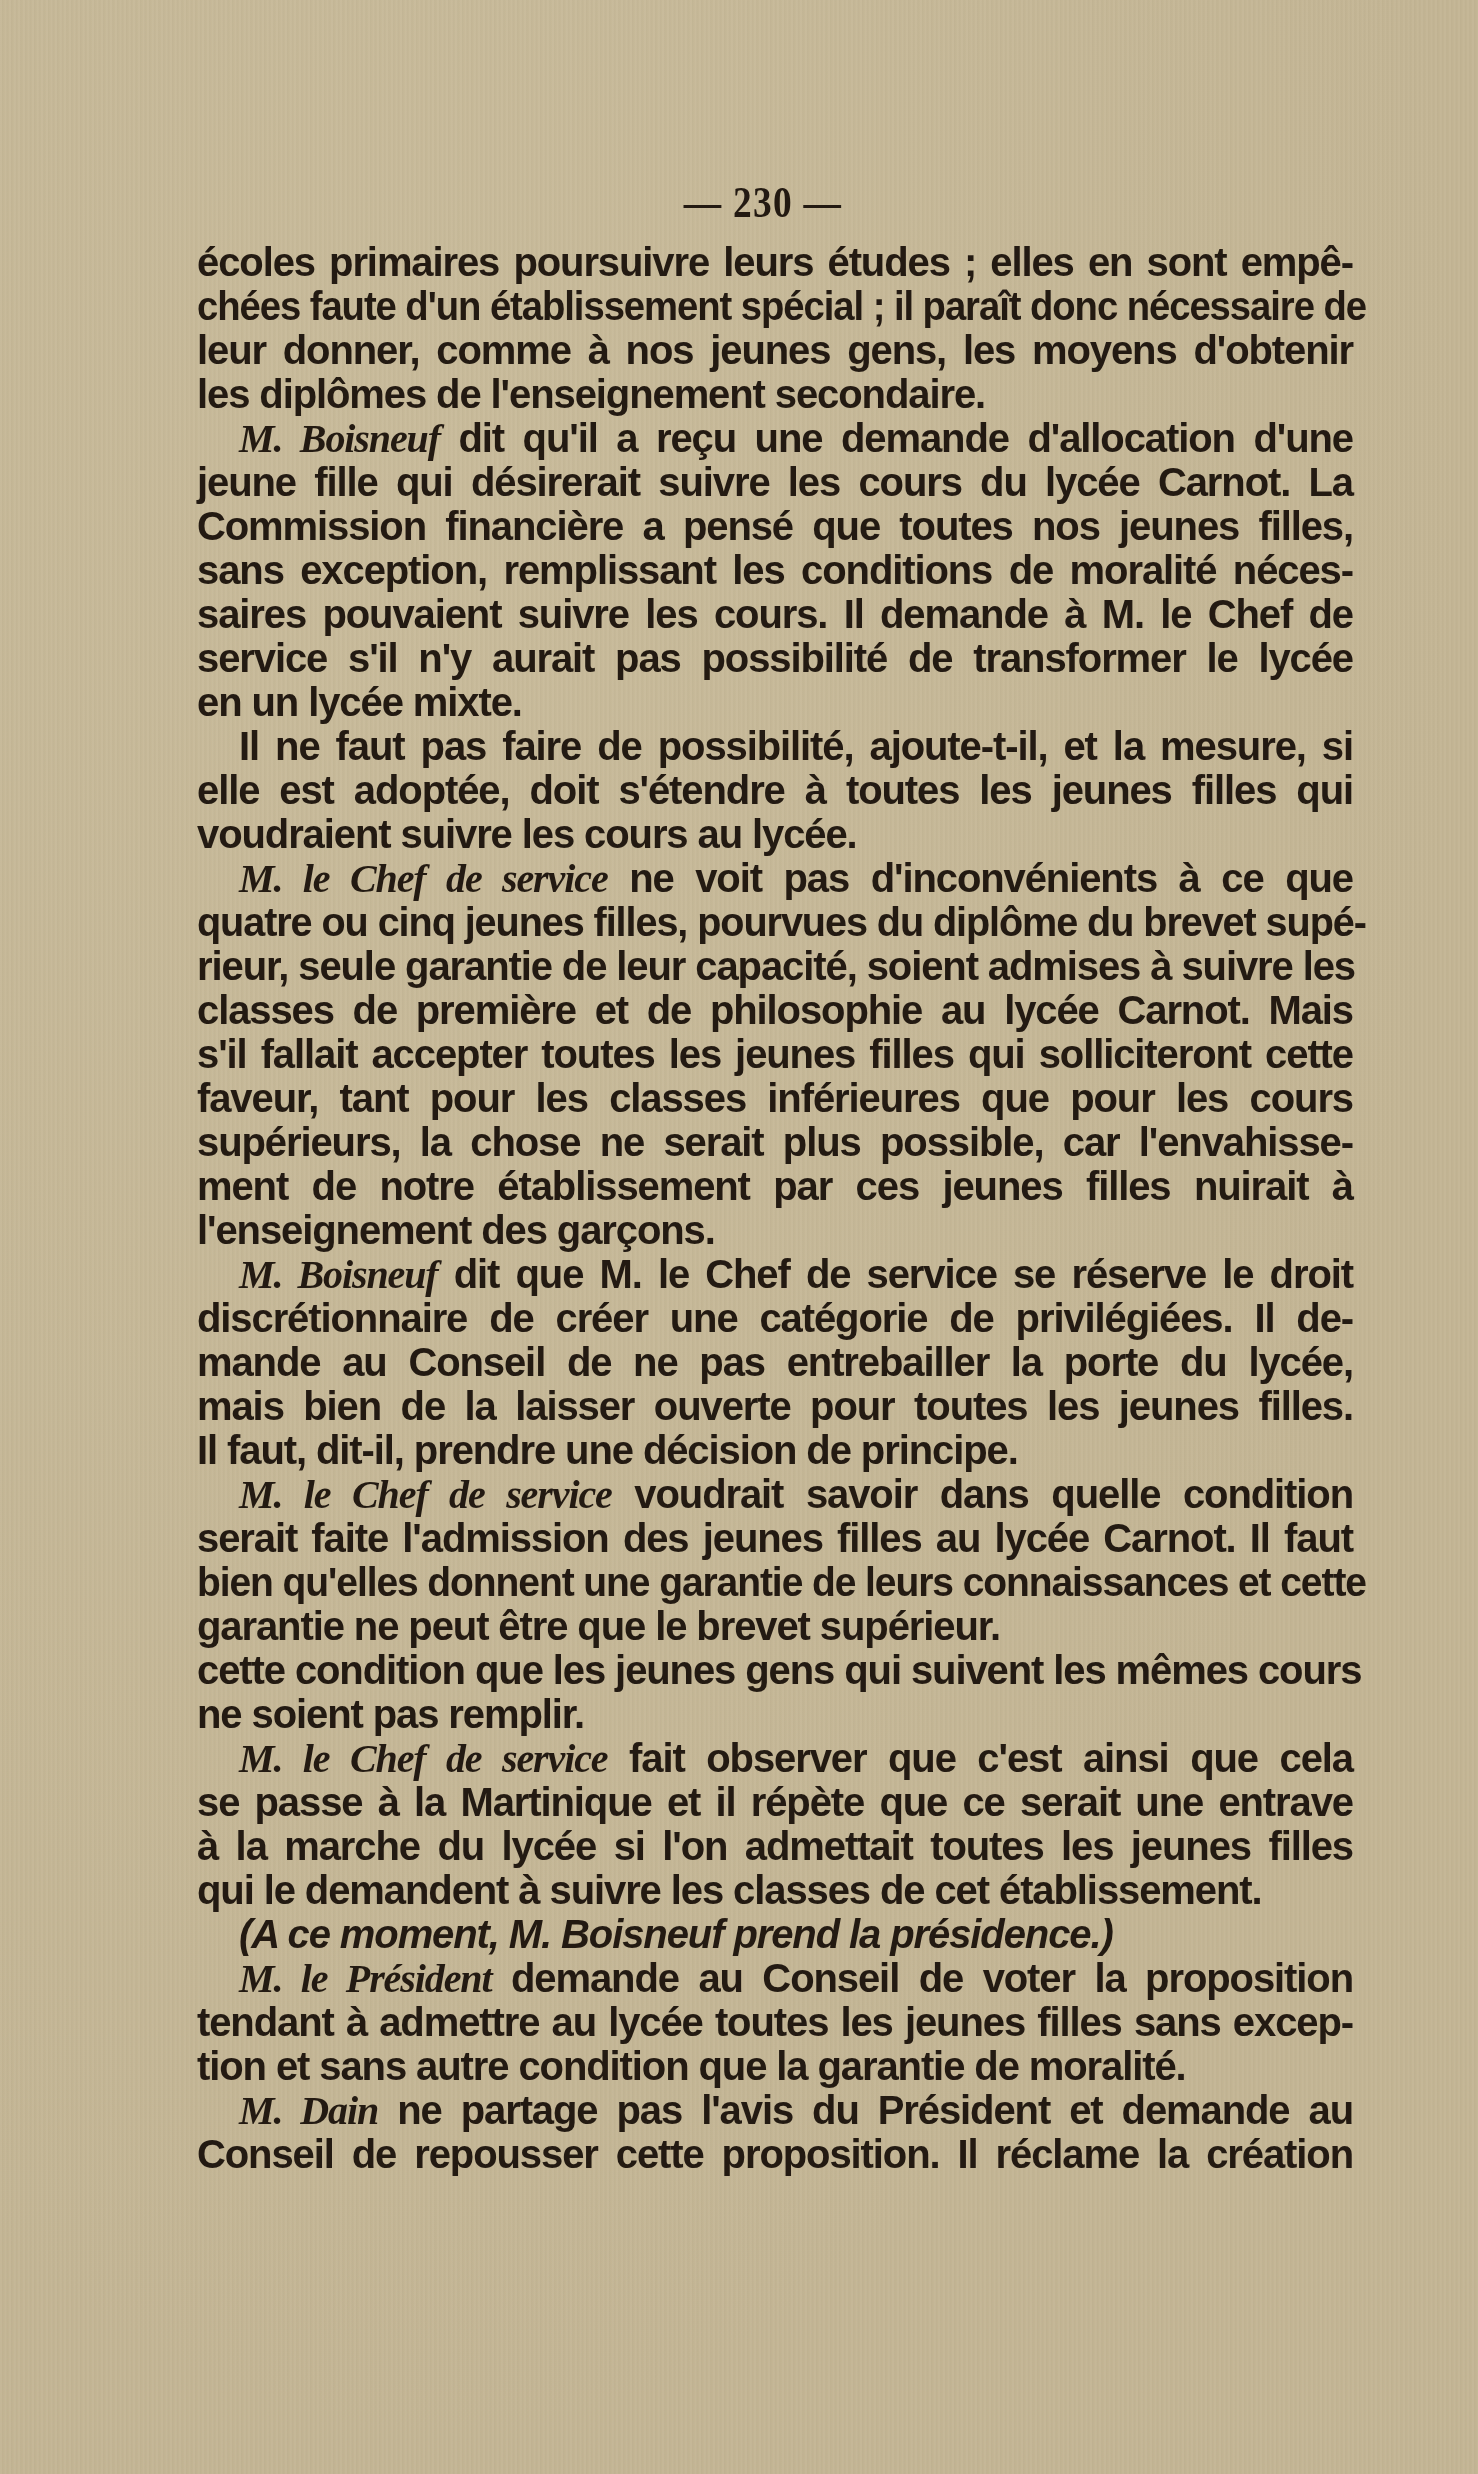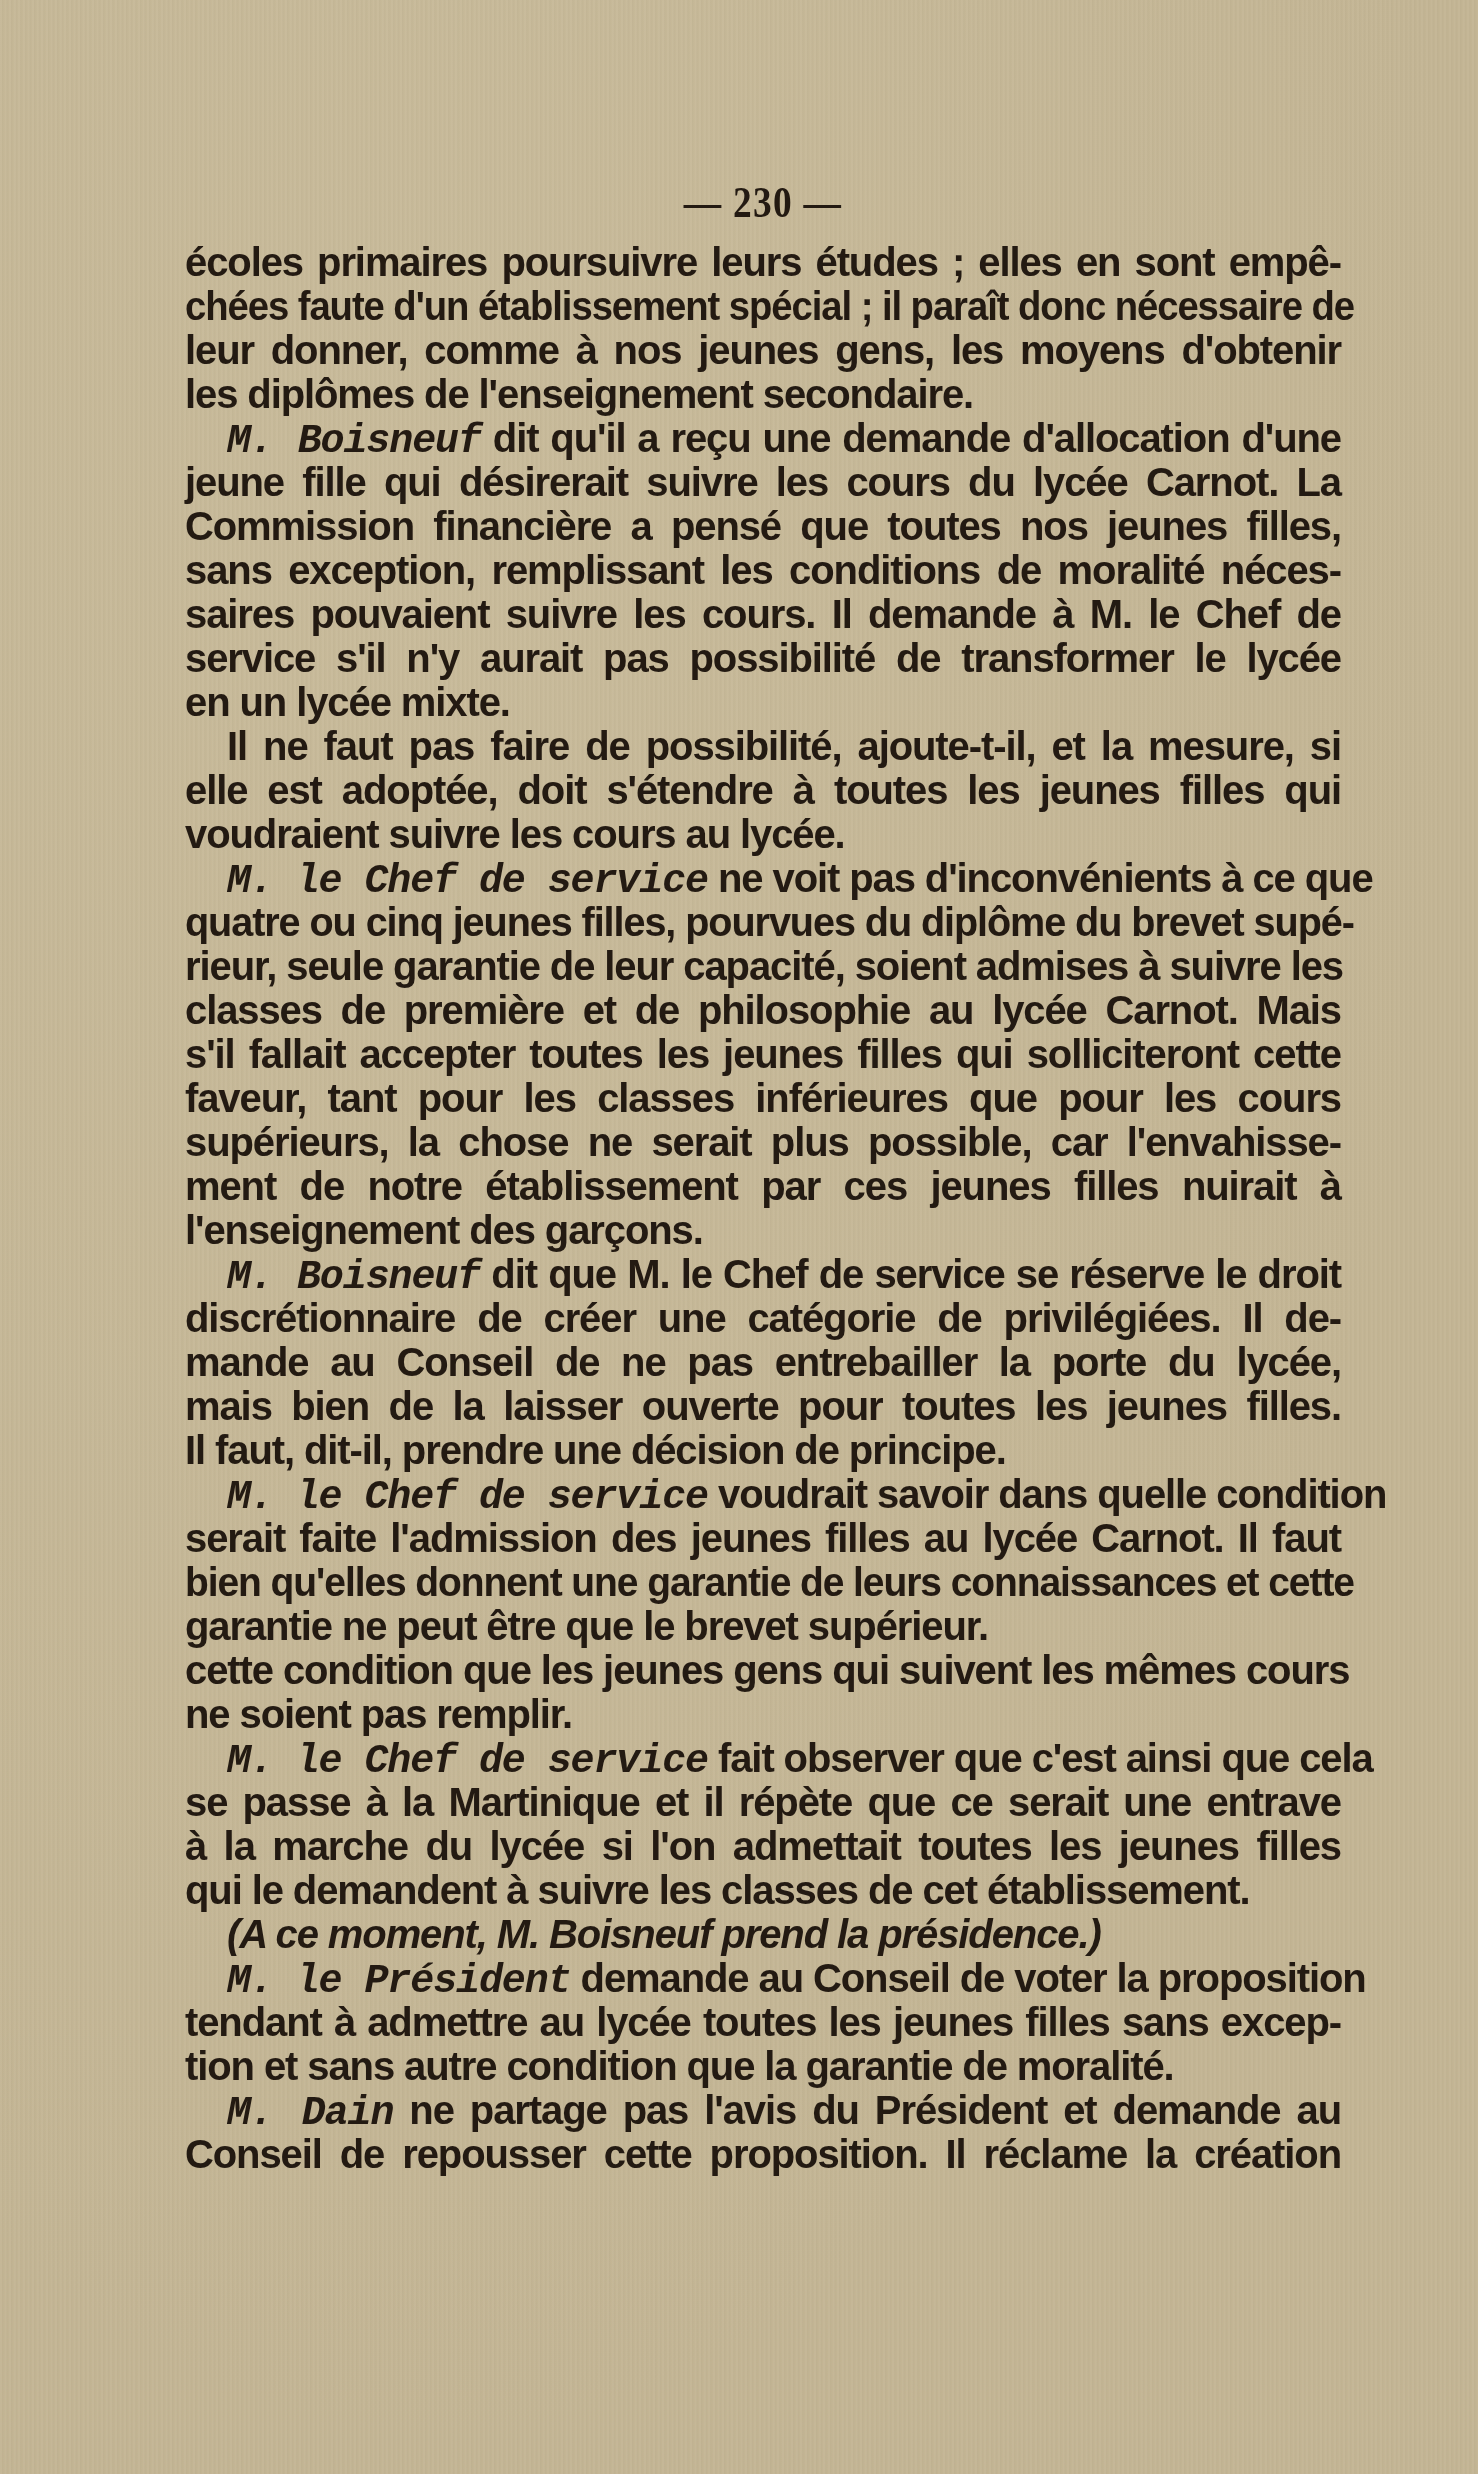--- a/index.html
+++ b/index.html
@@ -32,21 +32,21 @@
       text-align: center;
       font-family: "Liberation Serif", serif;
       font-size: 44px;
       font-weight: bold;
       letter-spacing: 1.5px;
       transform: scaleX(0.85);
     }
     .body-text {
       position: absolute;
       top: 240px;
-      left: 0;
+      left: 12px;
       width: 1156px;
     }
     .line {
       height: 44px;
       line-height: 44px;
       font-size: 40px;
       white-space: nowrap;
       text-align: justify;
       text-align-last: justify;
       font-weight: bold;
@@ -58,21 +58,21 @@
     }
     .line.indent {
       padding-left: 42px;
     }
     .line .inner {
       display: block;
       width: 100%;
     }
     .speaker {
       font-style: italic;
-      font-family: Liberation Mono, monospace;
+      font-family: Liberation Serif, serif;
       font-weight: bold;
       margin-top: 20px;
     }
     .aside {
       font-style: italic;
       font-family: Liberation Sans, sans-serif;
     }
   </style>
 </head>
 <body>

